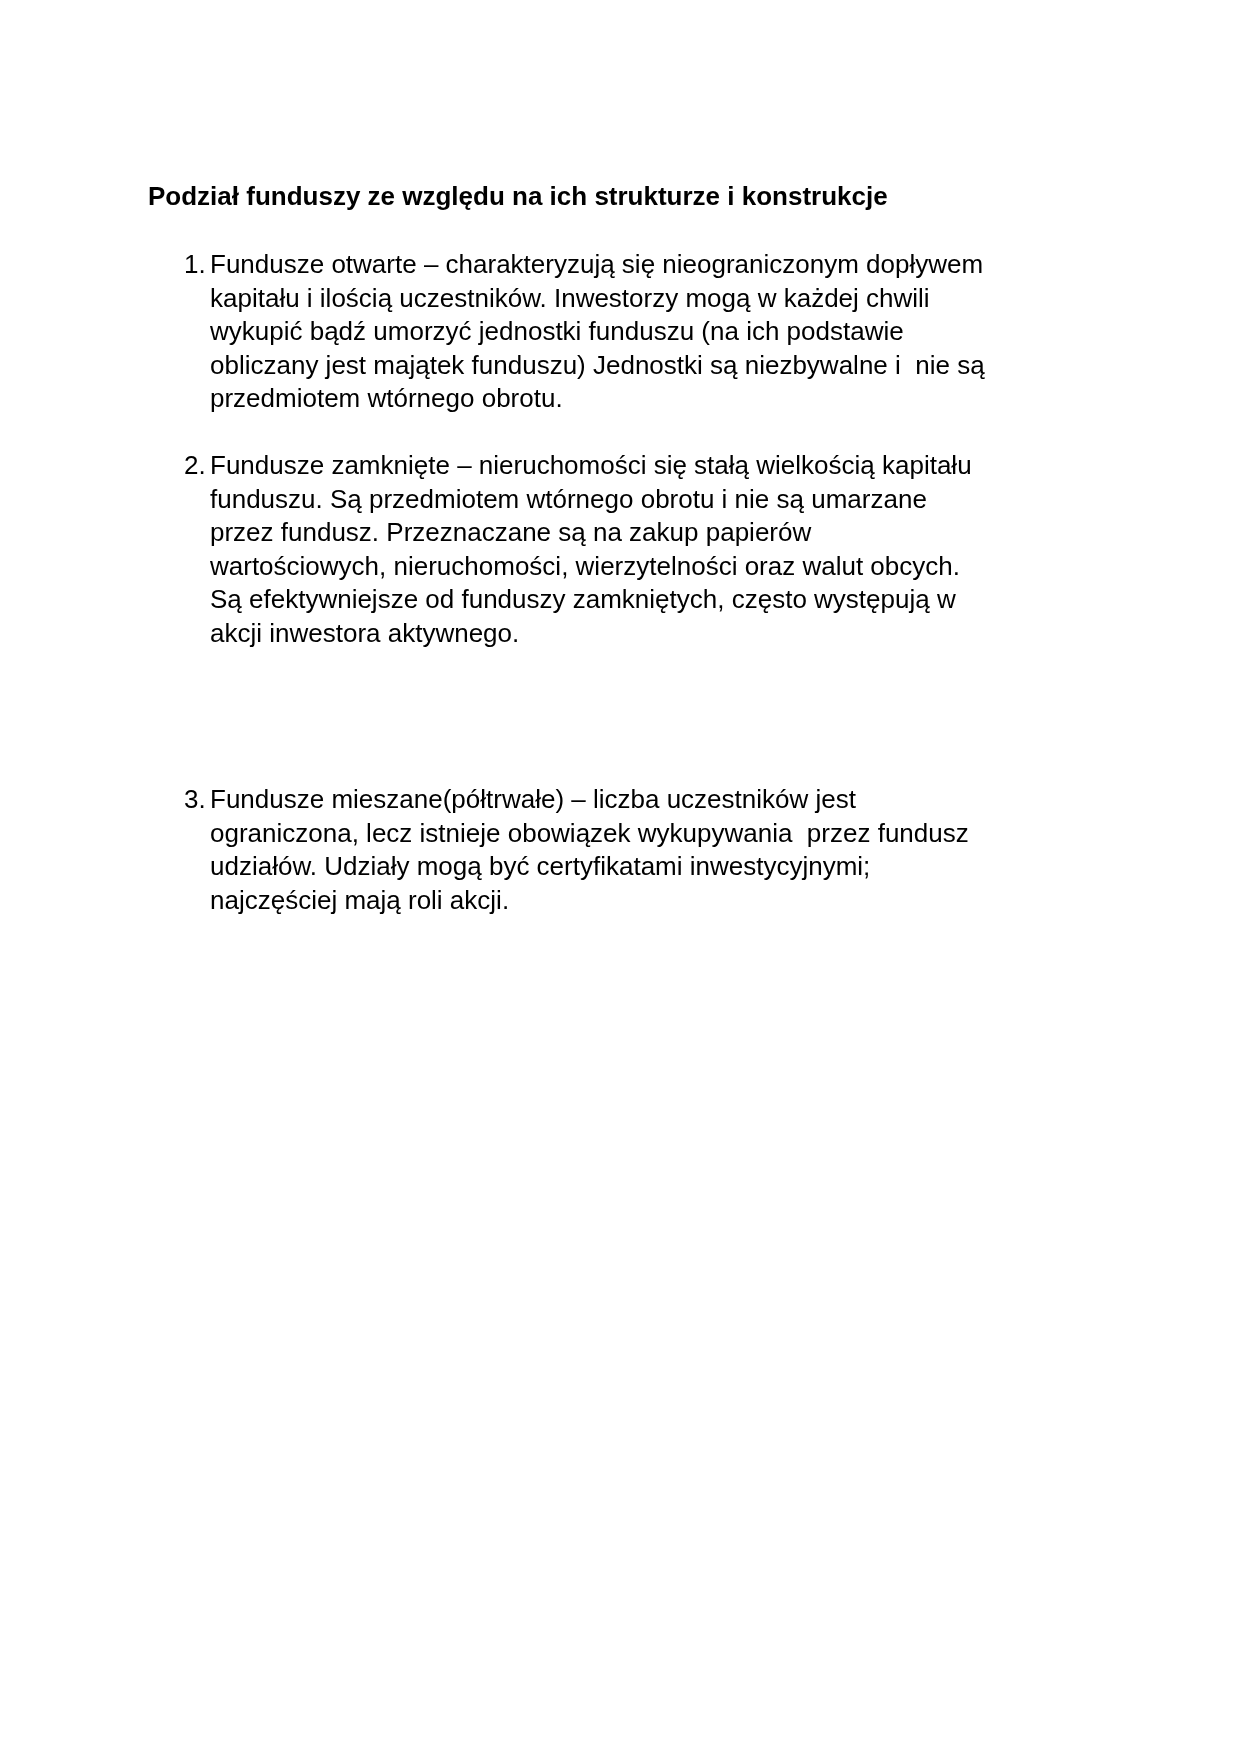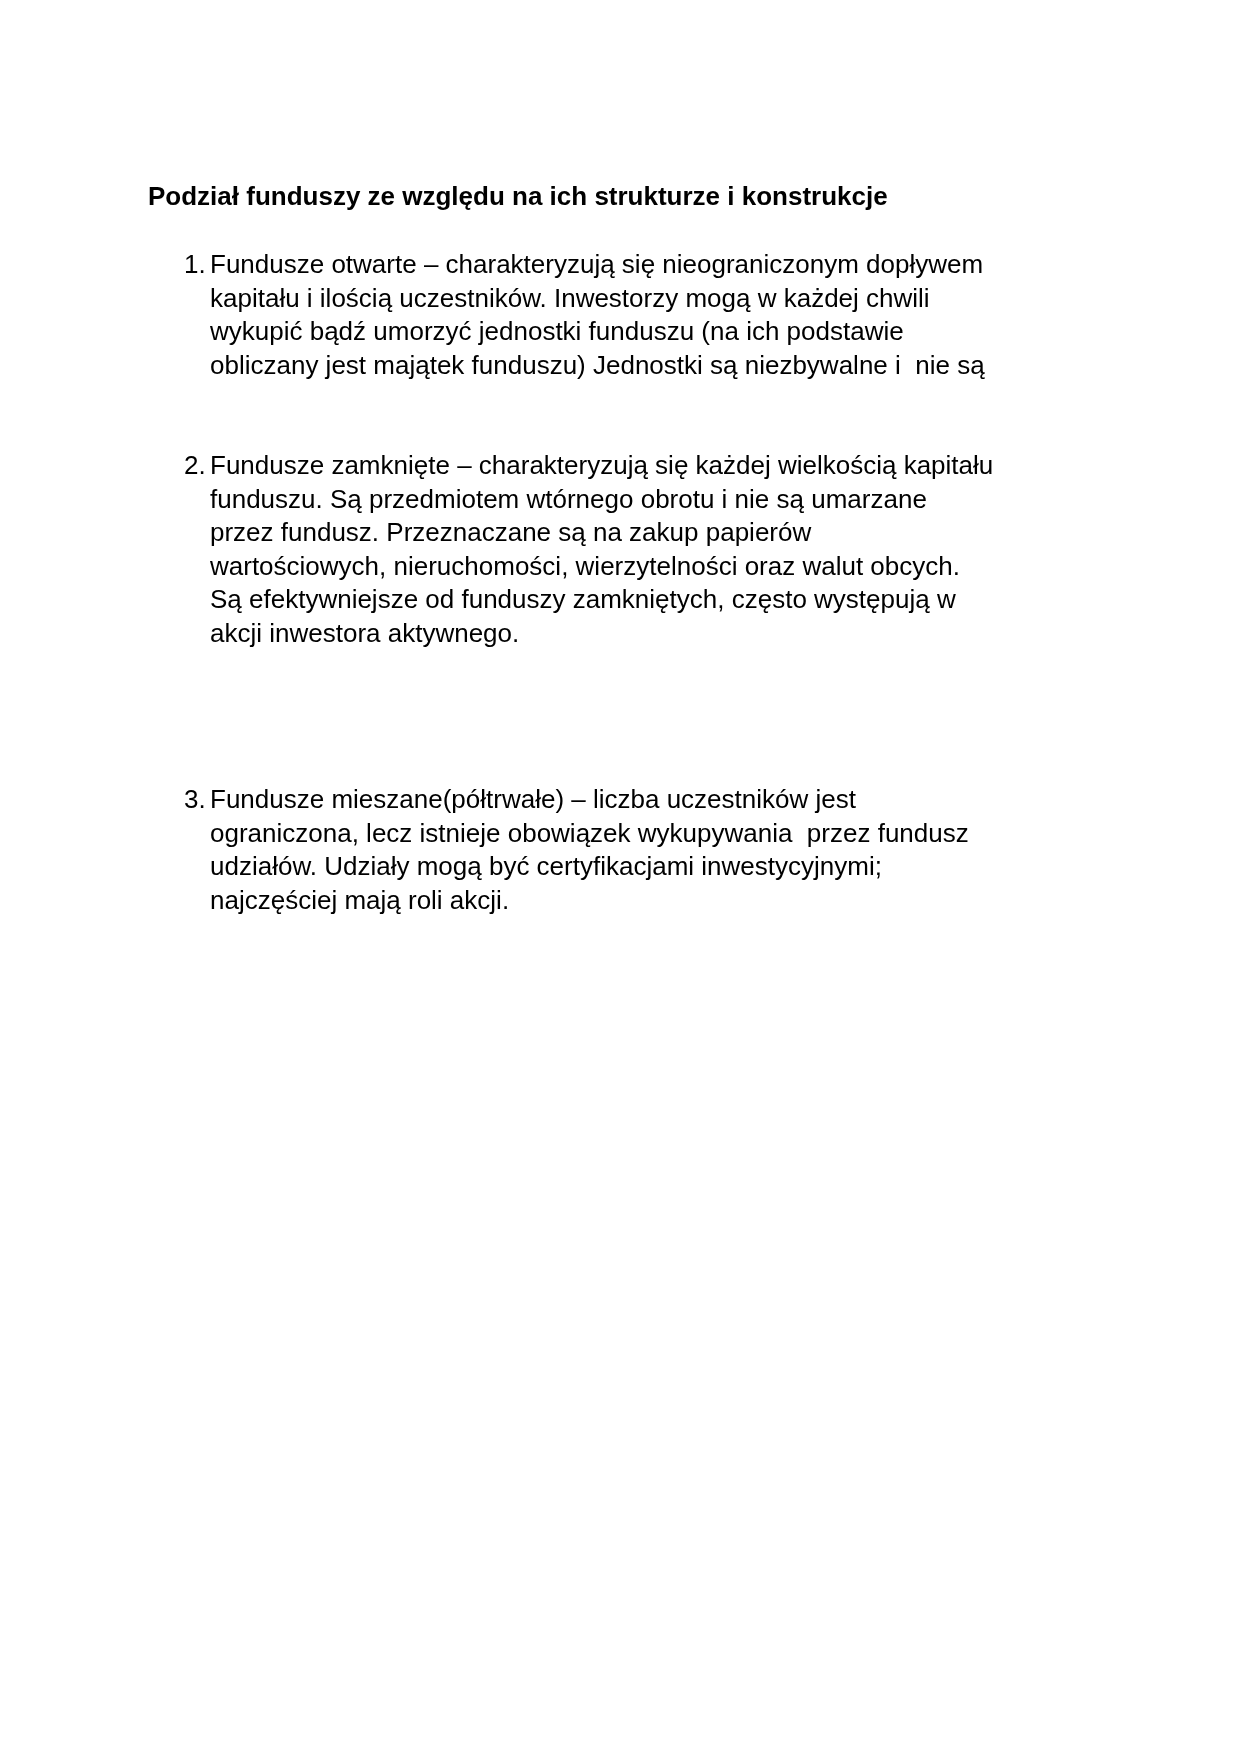--- a/index.html
+++ b/index.html
@@ -62,33 +62,34 @@
 <div class="page">
 
   <h1 class="title">Podział funduszy ze względu na ich strukturze i konstrukcje</h1>
 
   <div class="item item-1">
     <span class="num">1.</span>
     <span class="line">Fundusze otwarte – charakteryzują się nieograniczonym dopływem</span>
     <span class="line">kapitału i ilością uczestników. Inwestorzy mogą w każdej chwili</span>
     <span class="line">wykupić bądź umorzyć jednostki funduszu (na ich podstawie</span>
     <span class="line">obliczany jest majątek funduszu) Jednostki są niezbywalne i  nie są</span>
+    <span class="line">przedmiotem wtórnego obrotu.</span>
   </div>
 
   <div class="item item-2">
     <span class="num">2.</span>
-    <span class="line">Fundusze zamknięte – charakteryzują się każdej wielkością kapitału</span>
+    <span class="line">Fundusze zamknięte – nieruchomości się stałą wielkością kapitału</span>
     <span class="line">funduszu. Są przedmiotem wtórnego obrotu i nie są umarzane</span>
     <span class="line">przez fundusz. Przeznaczane są na zakup papierów</span>
     <span class="line">wartościowych, nieruchomości, wierzytelności oraz walut obcych.</span>
     <span class="line">Są efektywniejsze od funduszy zamkniętych, często występują w</span>
     <span class="line">akcji inwestora aktywnego.</span>
   </div>
 
   <div class="item item-3">
     <span class="num">3.</span>
     <span class="line">Fundusze mieszane(półtrwałe) – liczba uczestników jest</span>
     <span class="line">ograniczona, lecz istnieje obowiązek wykupywania  przez fundusz</span>
-    <span class="line">udziałów. Udziały mogą być certyfikacjami inwestycyjnymi;</span>
+    <span class="line">udziałów. Udziały mogą być certyfikatami inwestycyjnymi;</span>
     <span class="line">najczęściej mają roli akcji.</span>
   </div>
 
 </div>
 
 </body></html>

